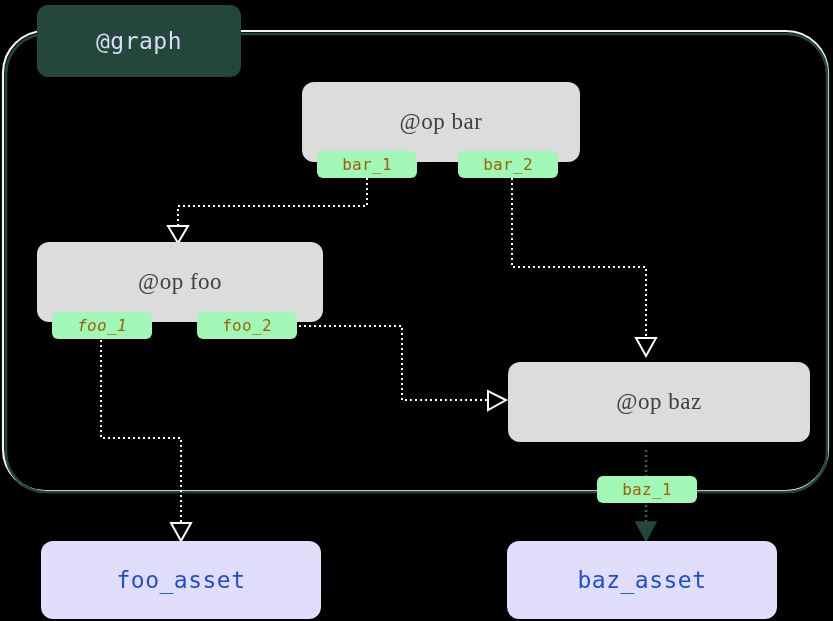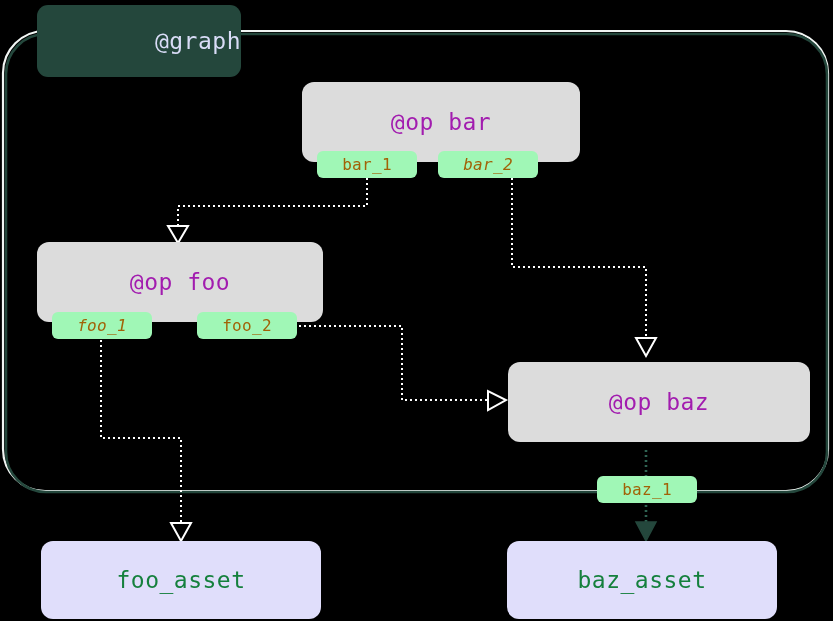--- a/index.html
+++ b/index.html
@@ -25,27 +25,28 @@
   .node {
     position: absolute;
     box-sizing: border-box;
     display: flex;
     align-items: center;
     justify-content: center;
     border-radius: 12px;
   }
   .op-node {
     background: #dcdcdc;
-    color: #a21caf;
+    color: #404040;
     font-size: 23px;
     letter-spacing: 0.5px;
+    font-family: Liberation Serif, serif;
   }
   .asset-node {
     background: #e0defb;
-    color: #15803d;
+    color: #1d4ed8;
     font-size: 23px;
     letter-spacing: 0.5px;
   }
   .port {
     position: absolute;
     box-sizing: border-box;
     display: flex;
     align-items: center;
     justify-content: center;
     background: #a0f7b6;
@@ -87,31 +88,31 @@
     <polyline points="299,326 402,326 402,400 488,400" fill="none" stroke="#ffffff" stroke-width="2" stroke-dasharray="2 3" stroke-linecap="butt"></polyline>
     <path d="M 488,391 L 488,410 L 506,400 Z" fill="none" stroke="#ffffff" stroke-width="2"></path>
 
     <polyline points="101,330 101,438 181,438 181,523" fill="none" stroke="#ffffff" stroke-width="2" stroke-dasharray="2 3" stroke-linecap="butt"></polyline>
     <path d="M 171,523 L 191,523 L 181,541 Z" fill="none" stroke="#ffffff" stroke-width="2"></path>
 
     <polyline points="646,450 646,523" fill="none" stroke="#2f6352" stroke-width="2.6" stroke-dasharray="2 3" stroke-linecap="butt"></polyline>
     <path d="M 636,522 L 656,522 L 646,541 Z" fill="#24473c" stroke="#24473c" stroke-width="1.5"></path>
   </svg>
 
-  <div class="graph-label" style="left:37px; top:5px; width:204px; height:72px;justify-content:flex-end;">
+  <div class="graph-label" style="left:37px; top:5px; width:204px; height:72px;">
     <span>@graph</span>
   </div>
 
   <div class="node op-node" style="left:302px; top:82px; width:278px; height:80px;">
     <span>@op bar</span>
   </div>
   <div class="port" style="left:317px; top:151px; width:100px;">
     <span>bar_1</span>
   </div>
-  <div class="port" style="left:438px; top:151px; width:100px;font-style:italic;">
+  <div class="port" style="left:458px; top:151px; width:100px;">
     <span>bar_2</span>
   </div>
 
   <div class="node op-node" style="left:37px; top:242px; width:286px; height:80px;">
     <span>@op foo</span>
   </div>
   <div class="port" style="left:52px; top:312px; width:100px;font-style:italic;">
     <span>foo_1</span>
   </div>
   <div class="port" style="left:197px; top:312px; width:100px;">

